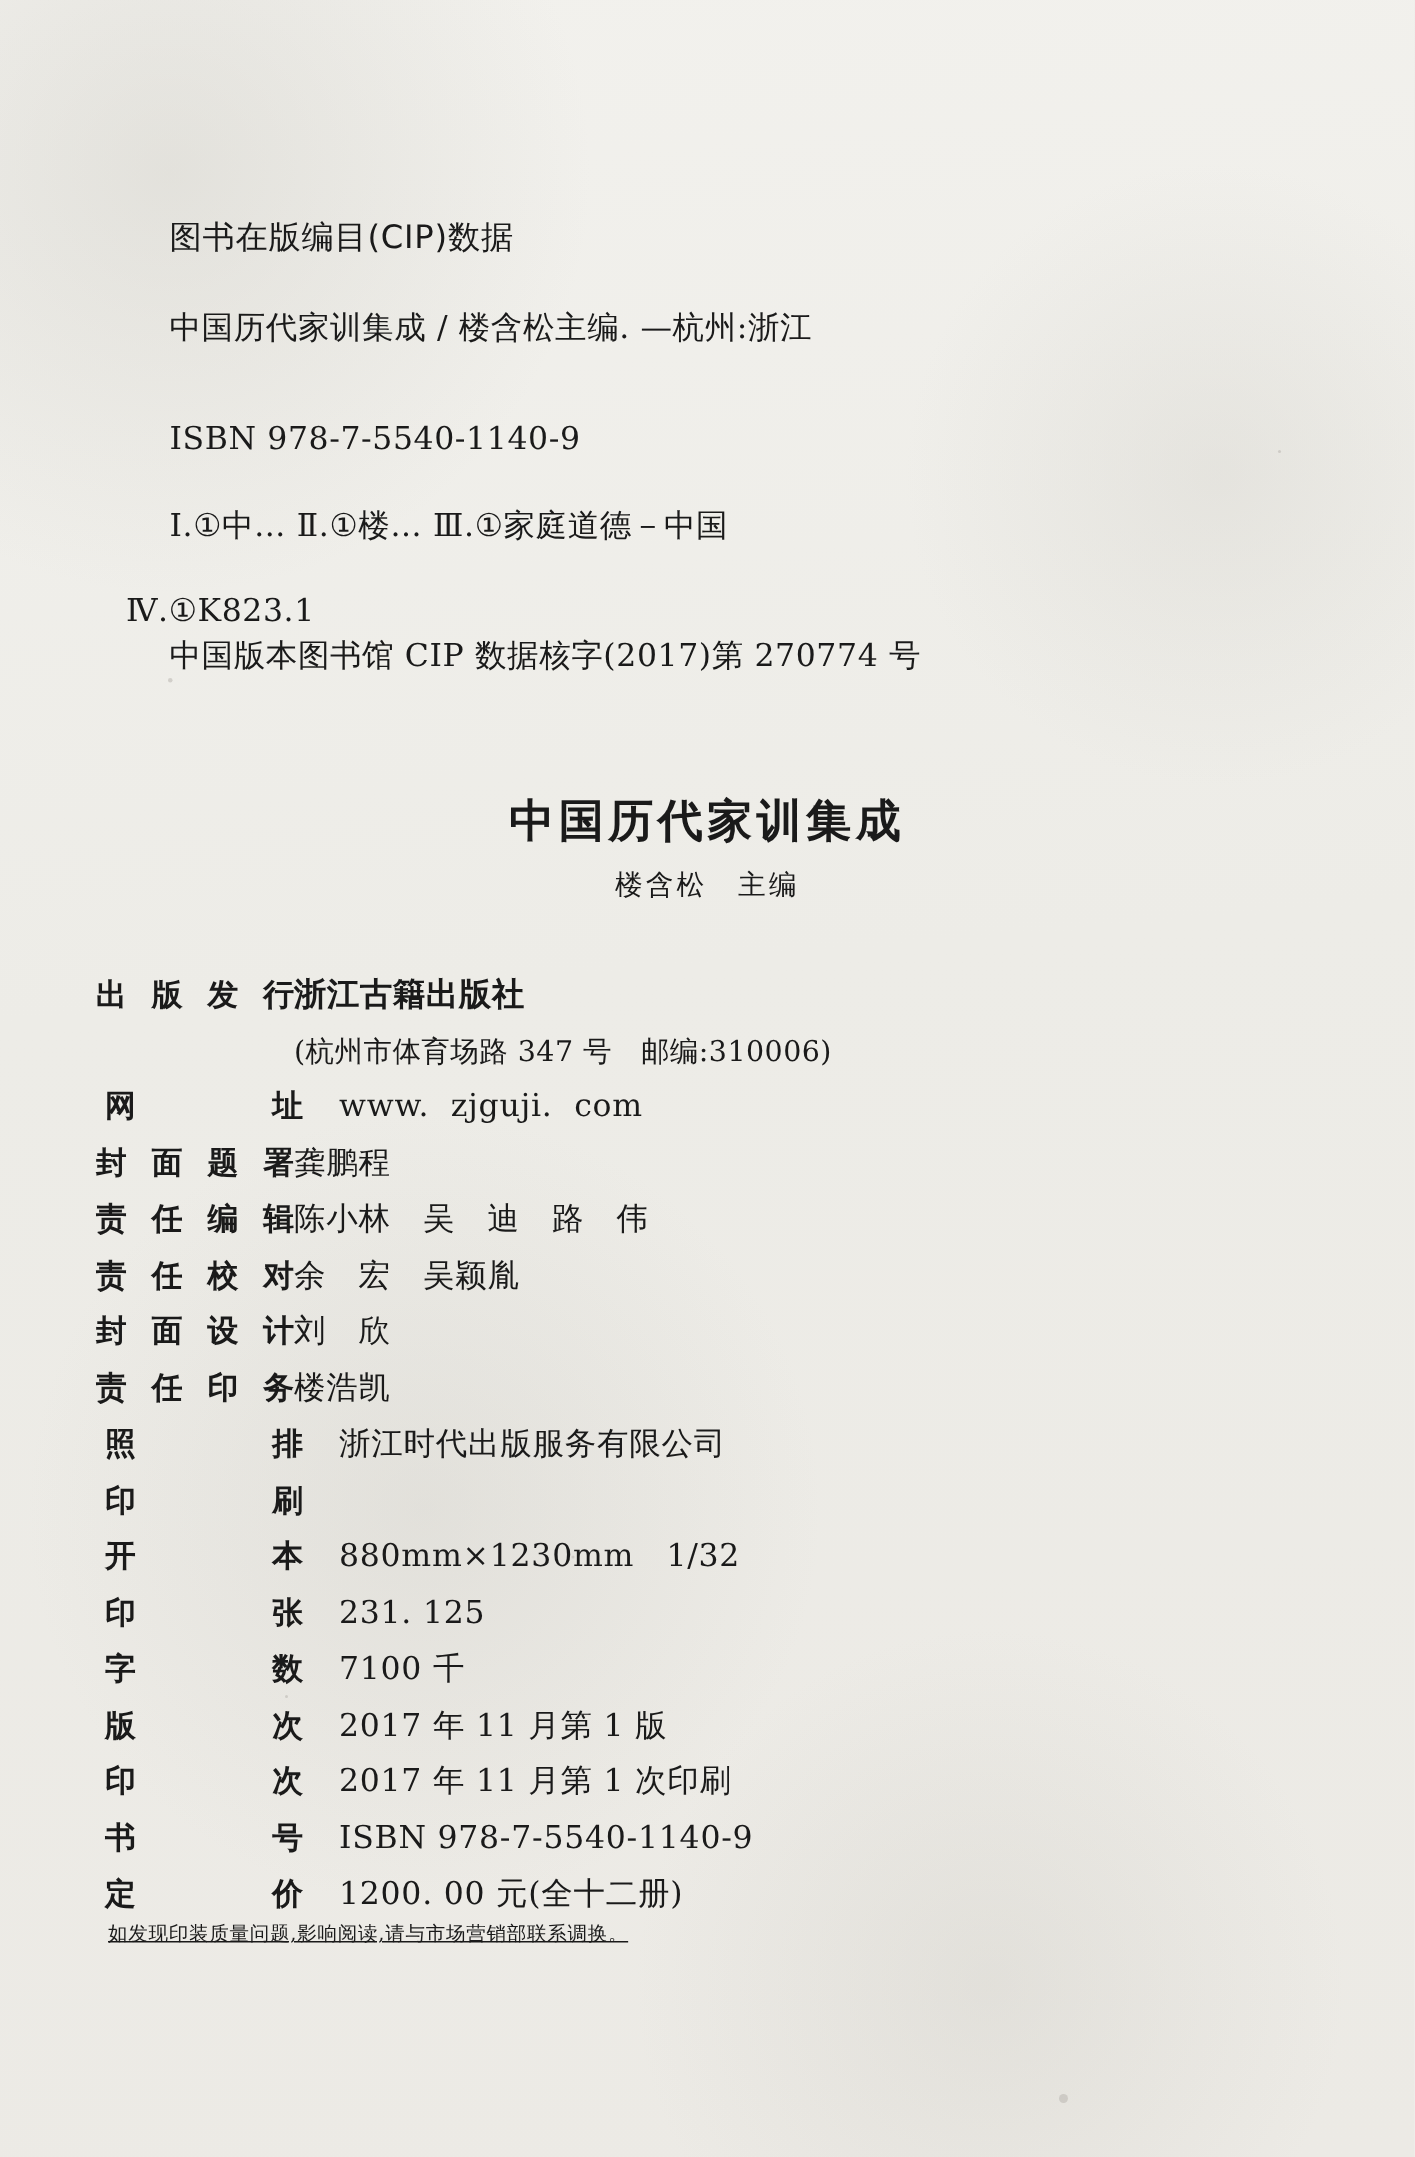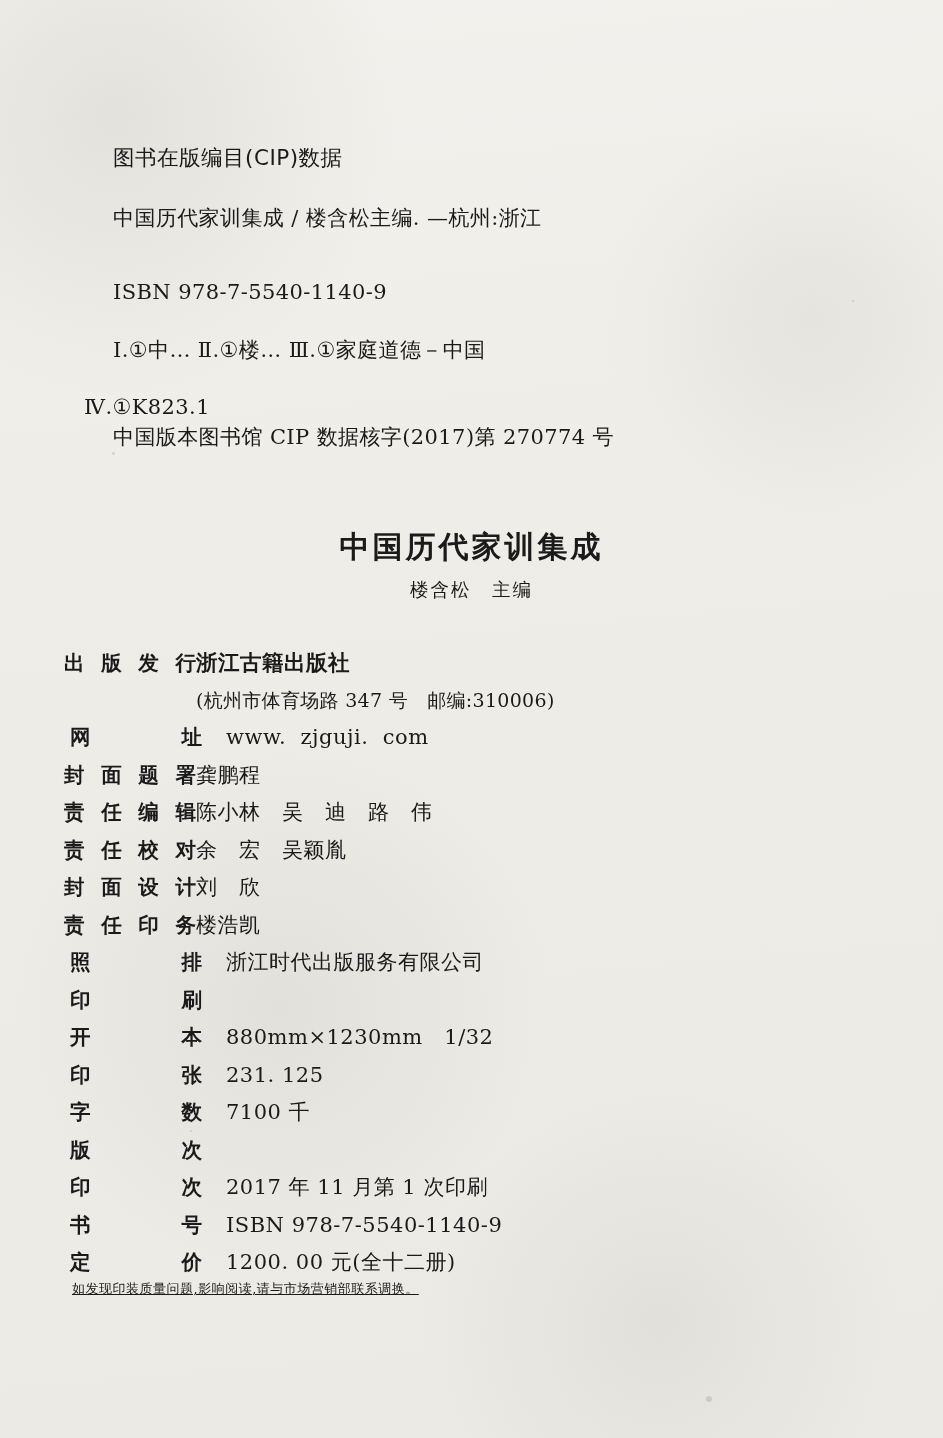--- a/index.html
+++ b/index.html
@@ -247,20 +247,21 @@
           <span class="ch">字</span>
           <span class="ch">数</span>
         </div>
         <div class="col-value">7100 千</div>
       </div>
       <div class="col-row">
         <div class="col-label" style="padding-left: 6px; padding-right: 24px;">
           <span class="ch">版</span>
           <span class="ch">次</span>
         </div>
+        <div class="col-value">2017 年 11 月第 1 版</div>
       </div>
       <div class="col-row">
         <div class="col-label" style="padding-left: 6px; padding-right: 24px;">
           <span class="ch">印</span>
           <span class="ch">次</span>
         </div>
         <div class="col-value">2017 年 11 月第 1 次印刷</div>
       </div>
       <div class="col-row">
         <div class="col-label" style="padding-left: 6px; padding-right: 24px;">

